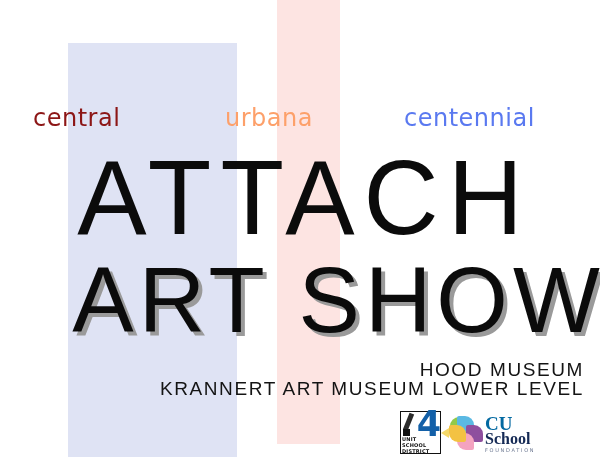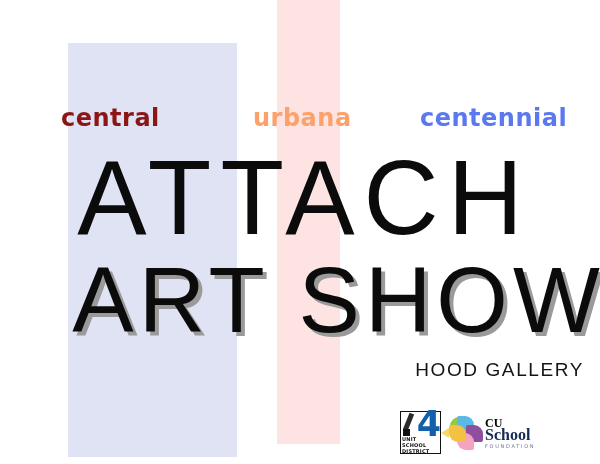--- a/index.html
+++ b/index.html
@@ -48,30 +48,29 @@
   .schools-row {
     position: absolute;
     left: 0;
     top: 100px;
     width: 600px;
     height: 36px;
   }
   .school-word {
     position: absolute;
     font-family: "DejaVu Sans", sans-serif;
-    font-weight: bold;
+    font-weight: normal;
     font-size: 24px;
     letter-spacing: 0.5px;
     line-height: 1;
     white-space: nowrap;
-    margin-left: 28px;
   }
   .school-central   { left: 33px;  top: 6px; color: #8c1616; }
   .school-urbana    { left: 225px; top: 6px; color: #fda06a; }
-  .school-centennial{ left: 392px; top: 6px; color: #5a79f0; }
+  .school-centennial{ left: 404px; top: 6px; color: #5a79f0; }
 
   
   .attach {
     position: absolute;
     left: 0;
     top: 144px;
     width: 600px;
     text-align: center;
     font-family: "Liberation Sans", sans-serif;
     font-weight: 300;
@@ -199,22 +198,22 @@
   }
   .cu-p1 { left: 8px;  top: 0px;  background: #5bb9e3; }
   .cu-p2 { left: 17px; top: 9px;  background: #8e4f9e; }
   .cu-p3 { left: 8px;  top: 17px; background: #f4a3c0; }
   .cu-p4 { left: 0px;  top: 9px;  background: #f3c243; }
   .cu-p5 { left: 1px;  top: 1px;  background: #8cc63f; opacity:.95; border-radius: 9px 2px 9px 2px;}
   .cu-words { flex: 0 0 auto; line-height: 1; }
   .cu-cu {
     font-family: "Liberation Serif", serif;
     font-weight: bold;
-    font-size: 12px;
-    color: #000000;
+    font-size: 19px;
+    color: #0369a1;
     letter-spacing: 0px;
   }
   .cu-schools {
     font-family: "Liberation Serif", serif;
     font-weight: bold;
     font-size: 16px;
     color: #152a55;
     margin-top: -2px;
   }
   .cu-found {
@@ -294,21 +293,22 @@
     <div class="schools-row">
       <div class="school-word school-central" style="color: rgb(140, 22, 22);">central</div>
       <div class="school-word school-urbana" style="color: rgb(253, 160, 106);">urbana</div>
       <div class="school-word school-centennial" style="color: rgb(90, 121, 240);">centennial</div>
     </div>
 
     <div class="attach">ATTACH</div>
 
     <div class="artshow">ART SHOW</div>
 
-    <div class="venue venue-gallery">HOOD GALLERY</div>
+    <div class="venue venue-gallery">HOOD MUSEUM</div>
+    <div class="venue venue-museum">KRANNERT ART MUSEUM LOWER LEVEL</div>
 
     <div class="logos">
 
       <div class="logo logo-unit4">
         <div class="u4-frame"></div>
         <div class="u4-brush"></div>
         <div class="u4-brush-tip"></div>
         <div class="u4-four">4</div>
         <div class="u4-text">
           <div>UNIT</div>

